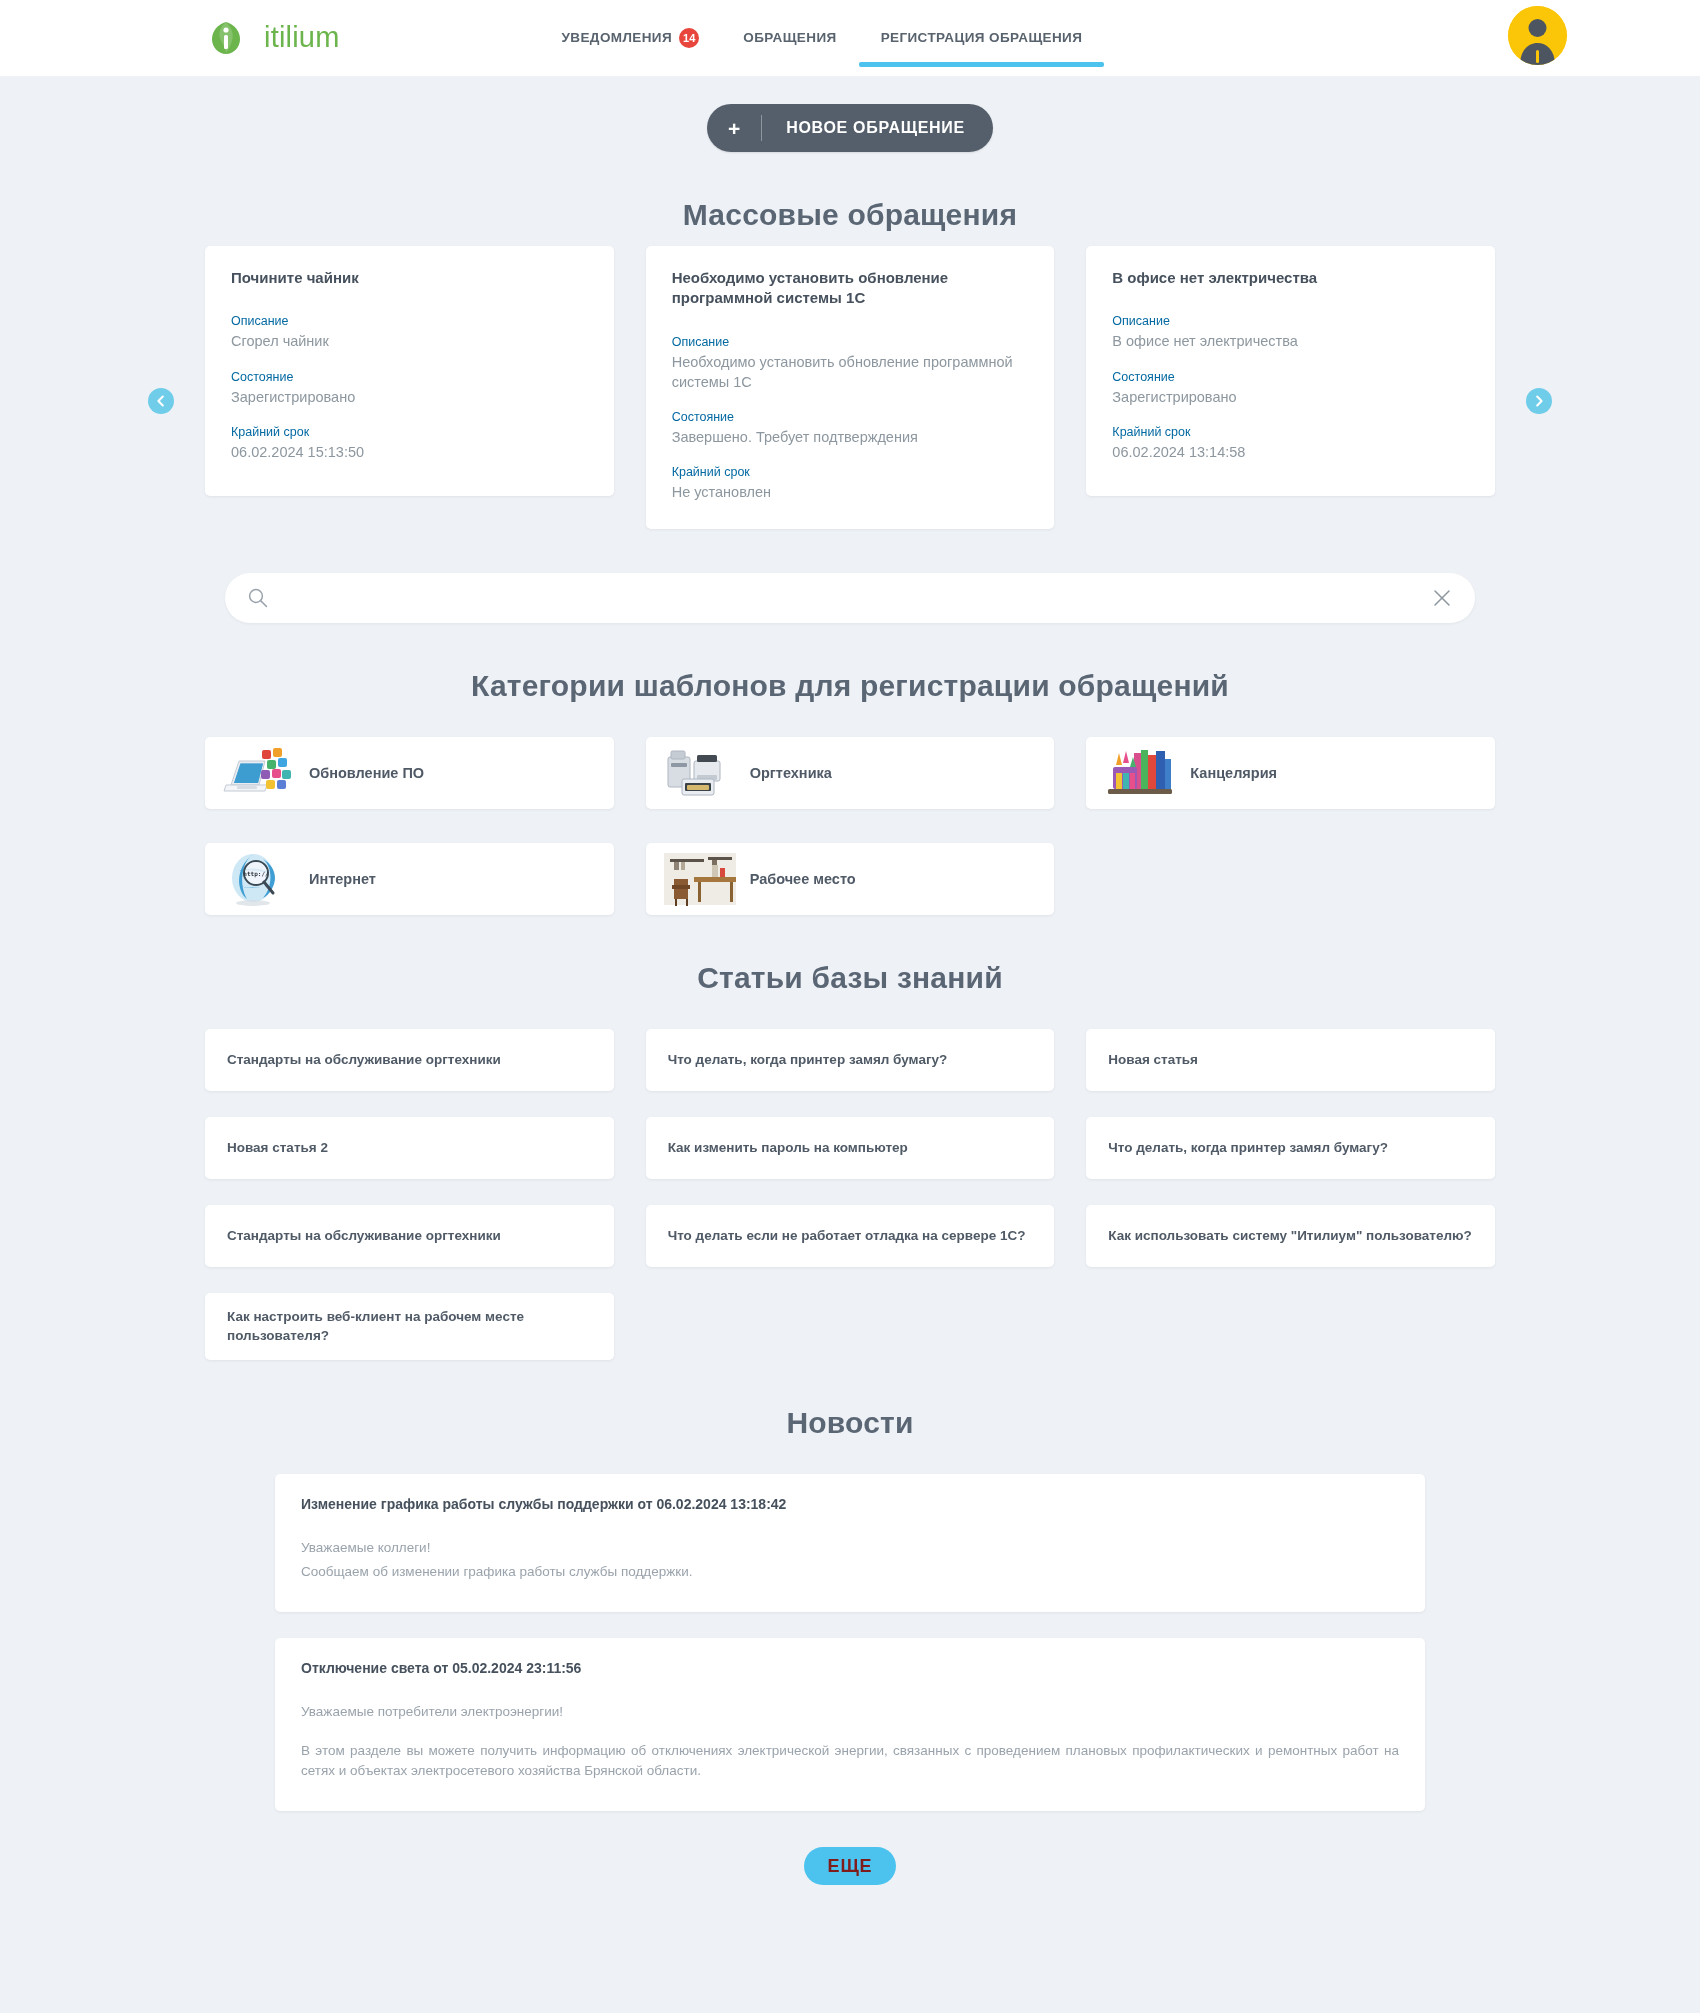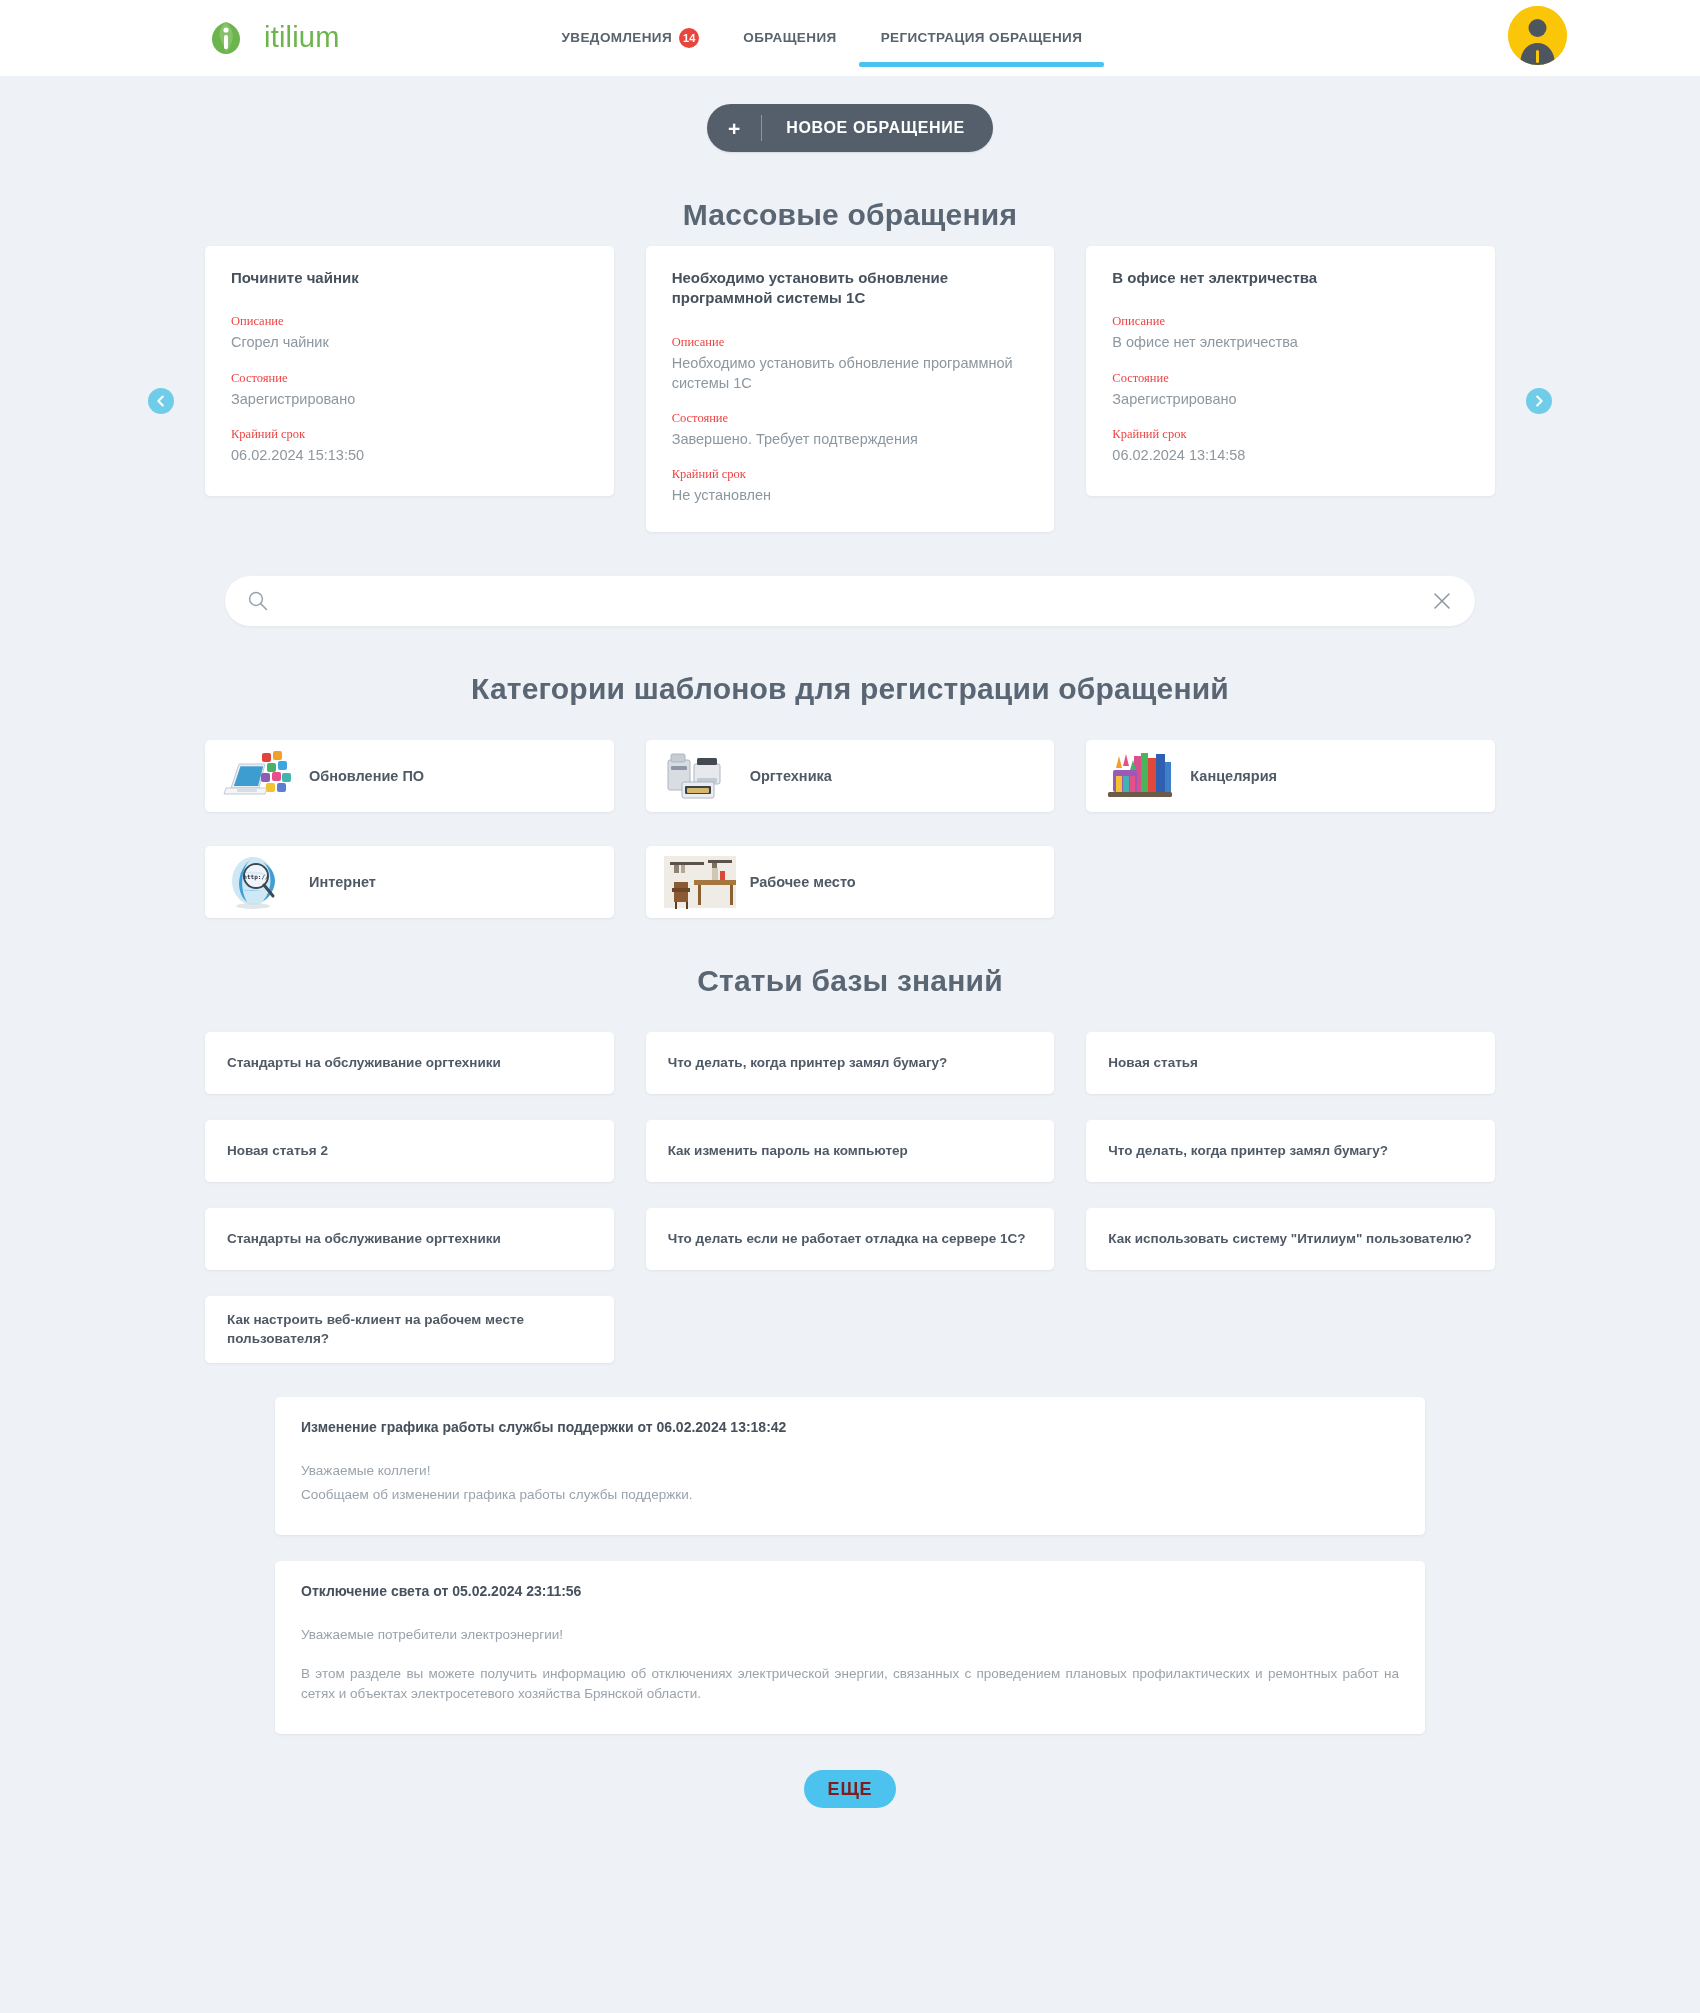--- a/index.html
+++ b/index.html
@@ -120,21 +120,21 @@
     box-shadow: 0 1px 3px rgba(40,55,70,.07);
     cursor: pointer;
   }
   .mr-title {
     font-size: 15px; font-weight: 700; color: #46515d;
     line-height: 1.35; margin-bottom: 26px;
   }
   .mr-field { margin-bottom: 18px; }
   .mr-field:last-child { margin-bottom: 0; }
   .mr-label {
-    font-size: 12.5px; color: #ef4444; margin-bottom: 3px; font-family: Liberation Serif, serif;
+    font-size: 12.5px; color: #0369a1; margin-bottom: 3px;
   }
   .mr-value {
     font-size: 14.5px; color: #8d979f; line-height: 1.4;
   }
   .car-arrow {
     position: absolute; top: 142px;
     width: 26px; height: 26px; border-radius: 50%;
     background: #6fcdea;
     display: flex; align-items: center; justify-content: center;
     cursor: pointer;
@@ -506,20 +506,21 @@
         <span class="kb-title">Что делать если не работает отладка на сервере 1С?</span>
       </div>
     <div class="kb-card">
         <span class="kb-title">Как использовать систему "Итилиум" пользователю?</span>
       </div>
     <div class="kb-card">
         <span class="kb-title">Как настроить веб-клиент на рабочем месте пользователя?</span>
       </div>
   </div>
 
+  <h2 class="section-title">Новости</h2>
 
   <div class="news-list">
     <div class="news-card">
       <div class="news-title">Изменение графика работы службы поддержки от 06.02.2024 13:18:42</div>
       <p class="news-p">Уважаемые коллеги!</p>
       <p class="news-p">Сообщаем об изменении графика работы службы поддержки.</p>
     </div>
     <div class="news-card">
       <div class="news-title">Отключение света от 05.02.2024 23:11:56</div>
       <p class="news-p">Уважаемые потребители электроэнергии!</p>

